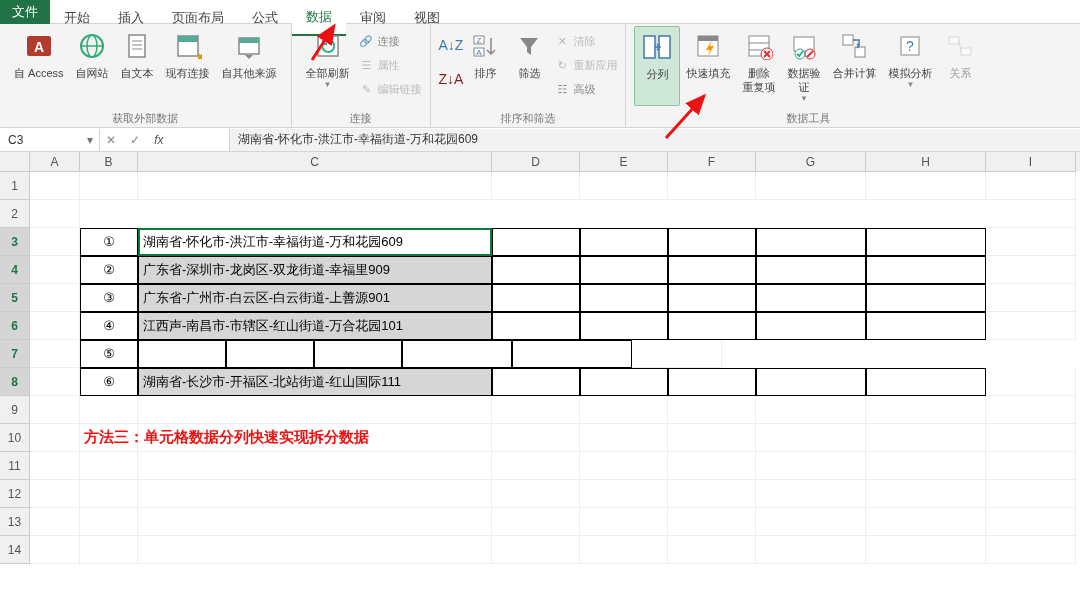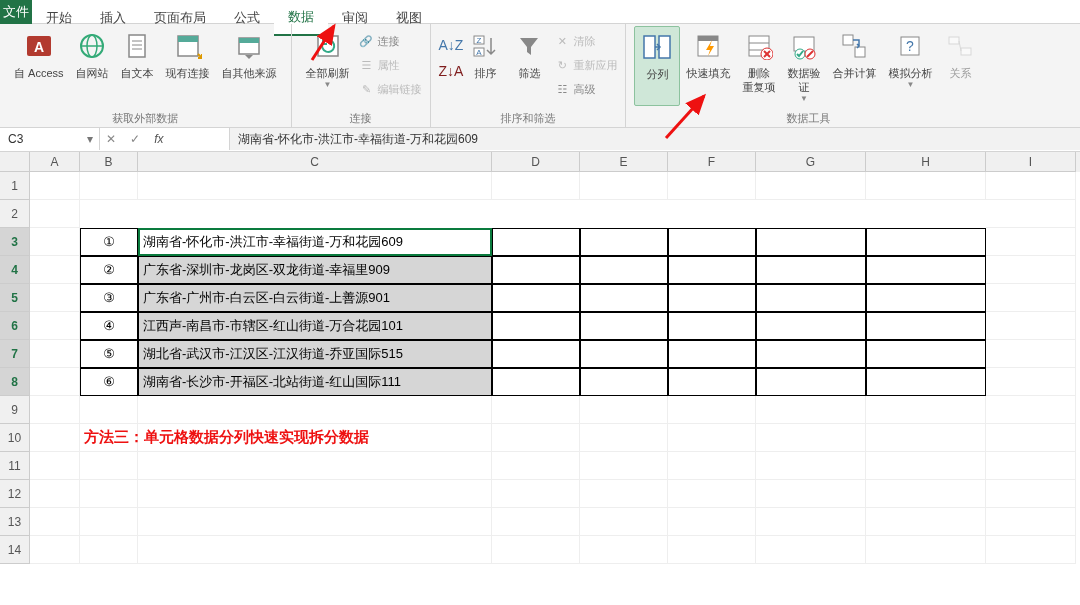--- a/index.html
+++ b/index.html
@@ -15,21 +15,21 @@
   
   .menubar {
     display: flex;
     height: 24px;
     background: #fff;
     border-bottom: 1px solid #d4d4d4;
   }
   .menu-file {
     background: #217346;
     color: #fff;
-    width: 32px;
+    width: 50px;
     height: 24px;
     display: flex;
     align-items: center;
     justify-content: center;
     font-size: 13px;
   }
   .menu-tab {
     padding: 0 14px;
     height: 36px;
     display: flex;
@@ -110,21 +110,21 @@
     height: 22px;
     color: #888;
     font-size: 11px;
     cursor: pointer;
   }
   .ribbon-small-icon { width: 14px; height: 14px; display:inline-flex; align-items:center; justify-content:center;}
   
   .formula-bar {
     height: 24px;
     display: flex;
-    align-items: flex-start;
+    align-items: center;
     border-bottom: 1px solid #d4d4d4;
     background: #fff;
   }
   .name-box {
     width: 100px;
     height: 22px;
     padding-left: 8px;
     font-size: 12px;
     color: #333;
     display: flex;
@@ -319,21 +319,21 @@
             <span class="ribbon-small-icon">✎</span>
             <span>编辑链接</span>
           </div>
       </div>
     </div>
     <div class="ribbon-group-label">连接</div>
   </div>
 
   <div class="ribbon-group">
     <div class="ribbon-group-body">
-      <div style="display:flex;flex-direction:column;gap:4px;padding-top:8px">
+      <div style="display:flex;flex-direction:column;gap:12px;padding-top:8px">
         <div class="ribbon-small">
             <span style="font-size:14px;color:#47a">A↓Z</span>
           </div>
         <div class="ribbon-small">
             <span style="font-size:14px;color:#7f1d1d">Z↓A</span>
           </div>
       </div>
       <div class="ribbon-btn">
         <div class="ribbon-icon">
           <svg width="28" height="28">
@@ -555,21 +555,20 @@
       <div class="cell cE td-cell"></div>
       <div class="cell cF td-cell"></div>
       <div class="cell cG td-cell"></div>
       <div class="cell cH td-cell"></div>
       <div class="cell cI"></div>
     </div>
   <div class="row">
       <div class="row-head sel">7</div>
       <div class="cell cA"></div>
       <div class="cell cB td-cell seq-cell">⑤</div>
-      <div class="cell cC td-cell td-sel">湖北省-武汉市-江汉区-江汉街道-乔亚国际515</div>
       <div class="cell cD td-cell"></div>
       <div class="cell cE td-cell"></div>
       <div class="cell cF td-cell"></div>
       <div class="cell cG td-cell"></div>
       <div class="cell cH td-cell"></div>
       <div class="cell cI"></div>
     </div>
   <div class="row">
       <div class="row-head sel">8</div>
       <div class="cell cA"></div>

